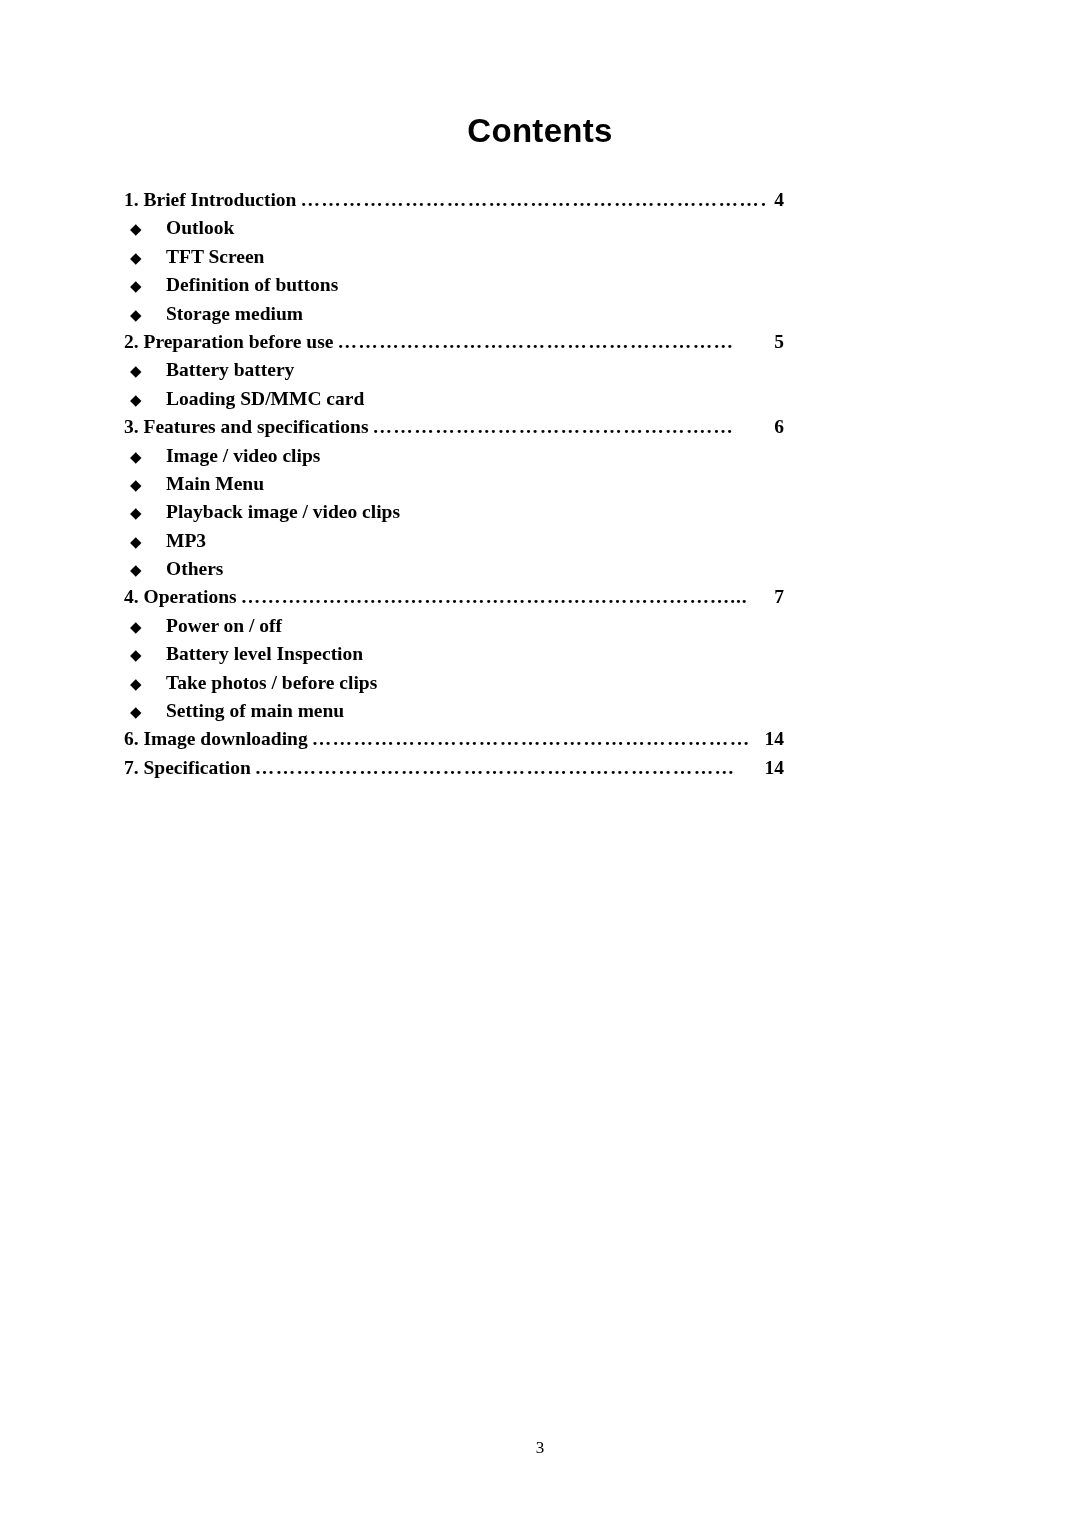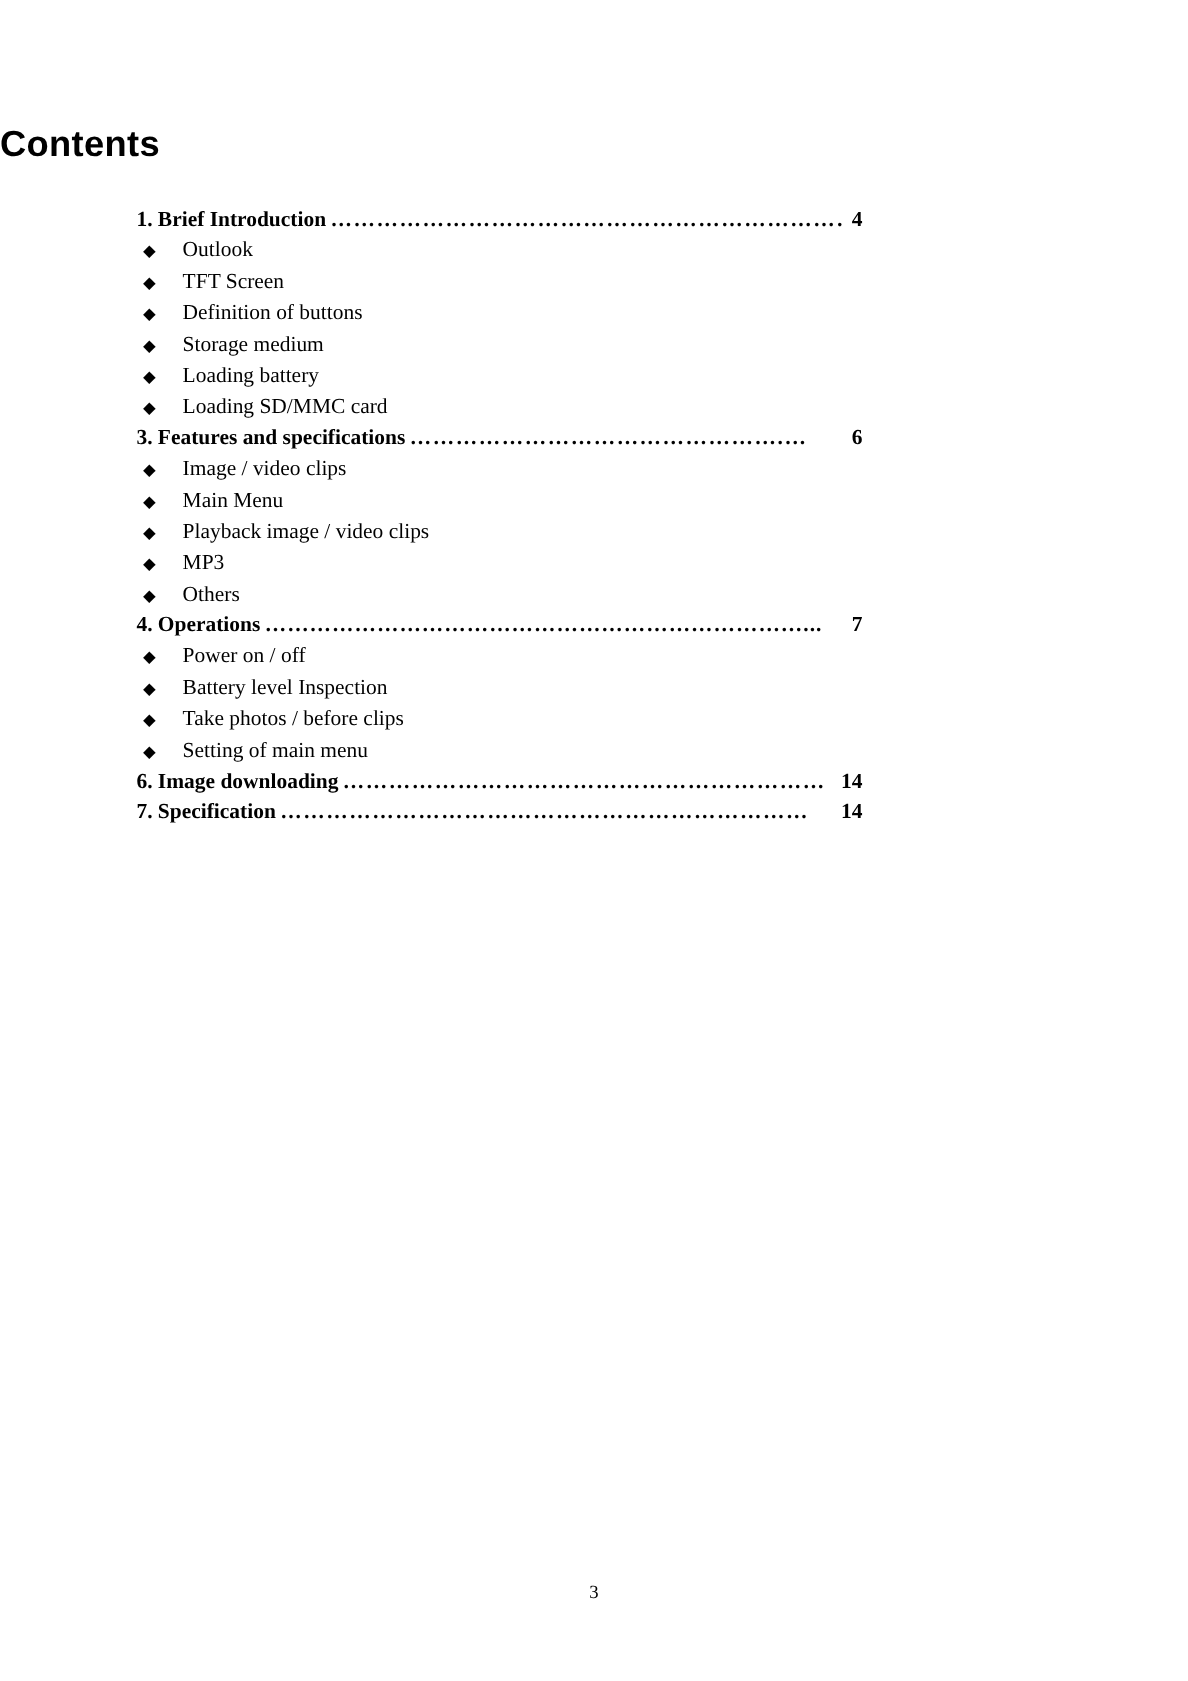--- a/index.html
+++ b/index.html
@@ -16,20 +16,21 @@
     font-family: "Liberation Serif", "DejaVu Serif", serif;
     color: #000000;
   }
 
   
   .doc-title {
     position: absolute;
     top: 112px;
     left: 0;
     width: 1080px;
+    text-align: center;
     font-family: "Liberation Sans", "DejaVu Sans", sans-serif;
     font-weight: bold;
     font-size: 33px;
     letter-spacing: 0.3px;
     color: #000000;
   }
 
   
   .toc {
     position: absolute;
@@ -84,20 +85,21 @@
   .bullet .bullet-mark {
     flex: 0 0 auto;
     width: 42px;
     font-size: 15px;
     line-height: 28.4px;
     padding-left: 6px;
     box-sizing: border-box;
   }
   .bullet .bullet-label {
     flex: 0 0 auto;
+    font-weight: bold;
   }
 
   
   .folio {
     position: absolute;
     top: 1438px;
     left: 0;
     width: 1080px;
     text-align: center;
     font-size: 17px;
@@ -125,23 +127,28 @@
         <span class="bullet-label">TFT Screen</span>
       </div>
       <div class="toc-row bullet">
         <span class="bullet-mark">◆</span>
         <span class="bullet-label">Definition of buttons</span>
       </div>
       <div class="toc-row bullet">
         <span class="bullet-mark">◆</span>
         <span class="bullet-label">Storage medium</span>
       </div>
-      <div class="toc-row bullet">
-        <span class="bullet-mark">◆</span>
-        <span class="bullet-label">Loading battery</span>
+      <div class="toc-row chapter">
+        <span class="ch-label">2. Preparation before use</span>
+        <span class="ch-leader">…………………………………………………</span>
+        <span class="ch-page">5</span>
+      </div>
+      <div class="toc-row bullet">
+        <span class="bullet-mark">◆</span>
+        <span class="bullet-label">Battery battery</span>
       </div>
       <div class="toc-row bullet">
         <span class="bullet-mark">◆</span>
         <span class="bullet-label">Loading SD/MMC card</span>
       </div>
       <div class="toc-row chapter">
         <span class="ch-label">3. Features and specifications</span>
         <span class="ch-leader">………………………………………….…</span>
         <span class="ch-page">6</span>
       </div>

